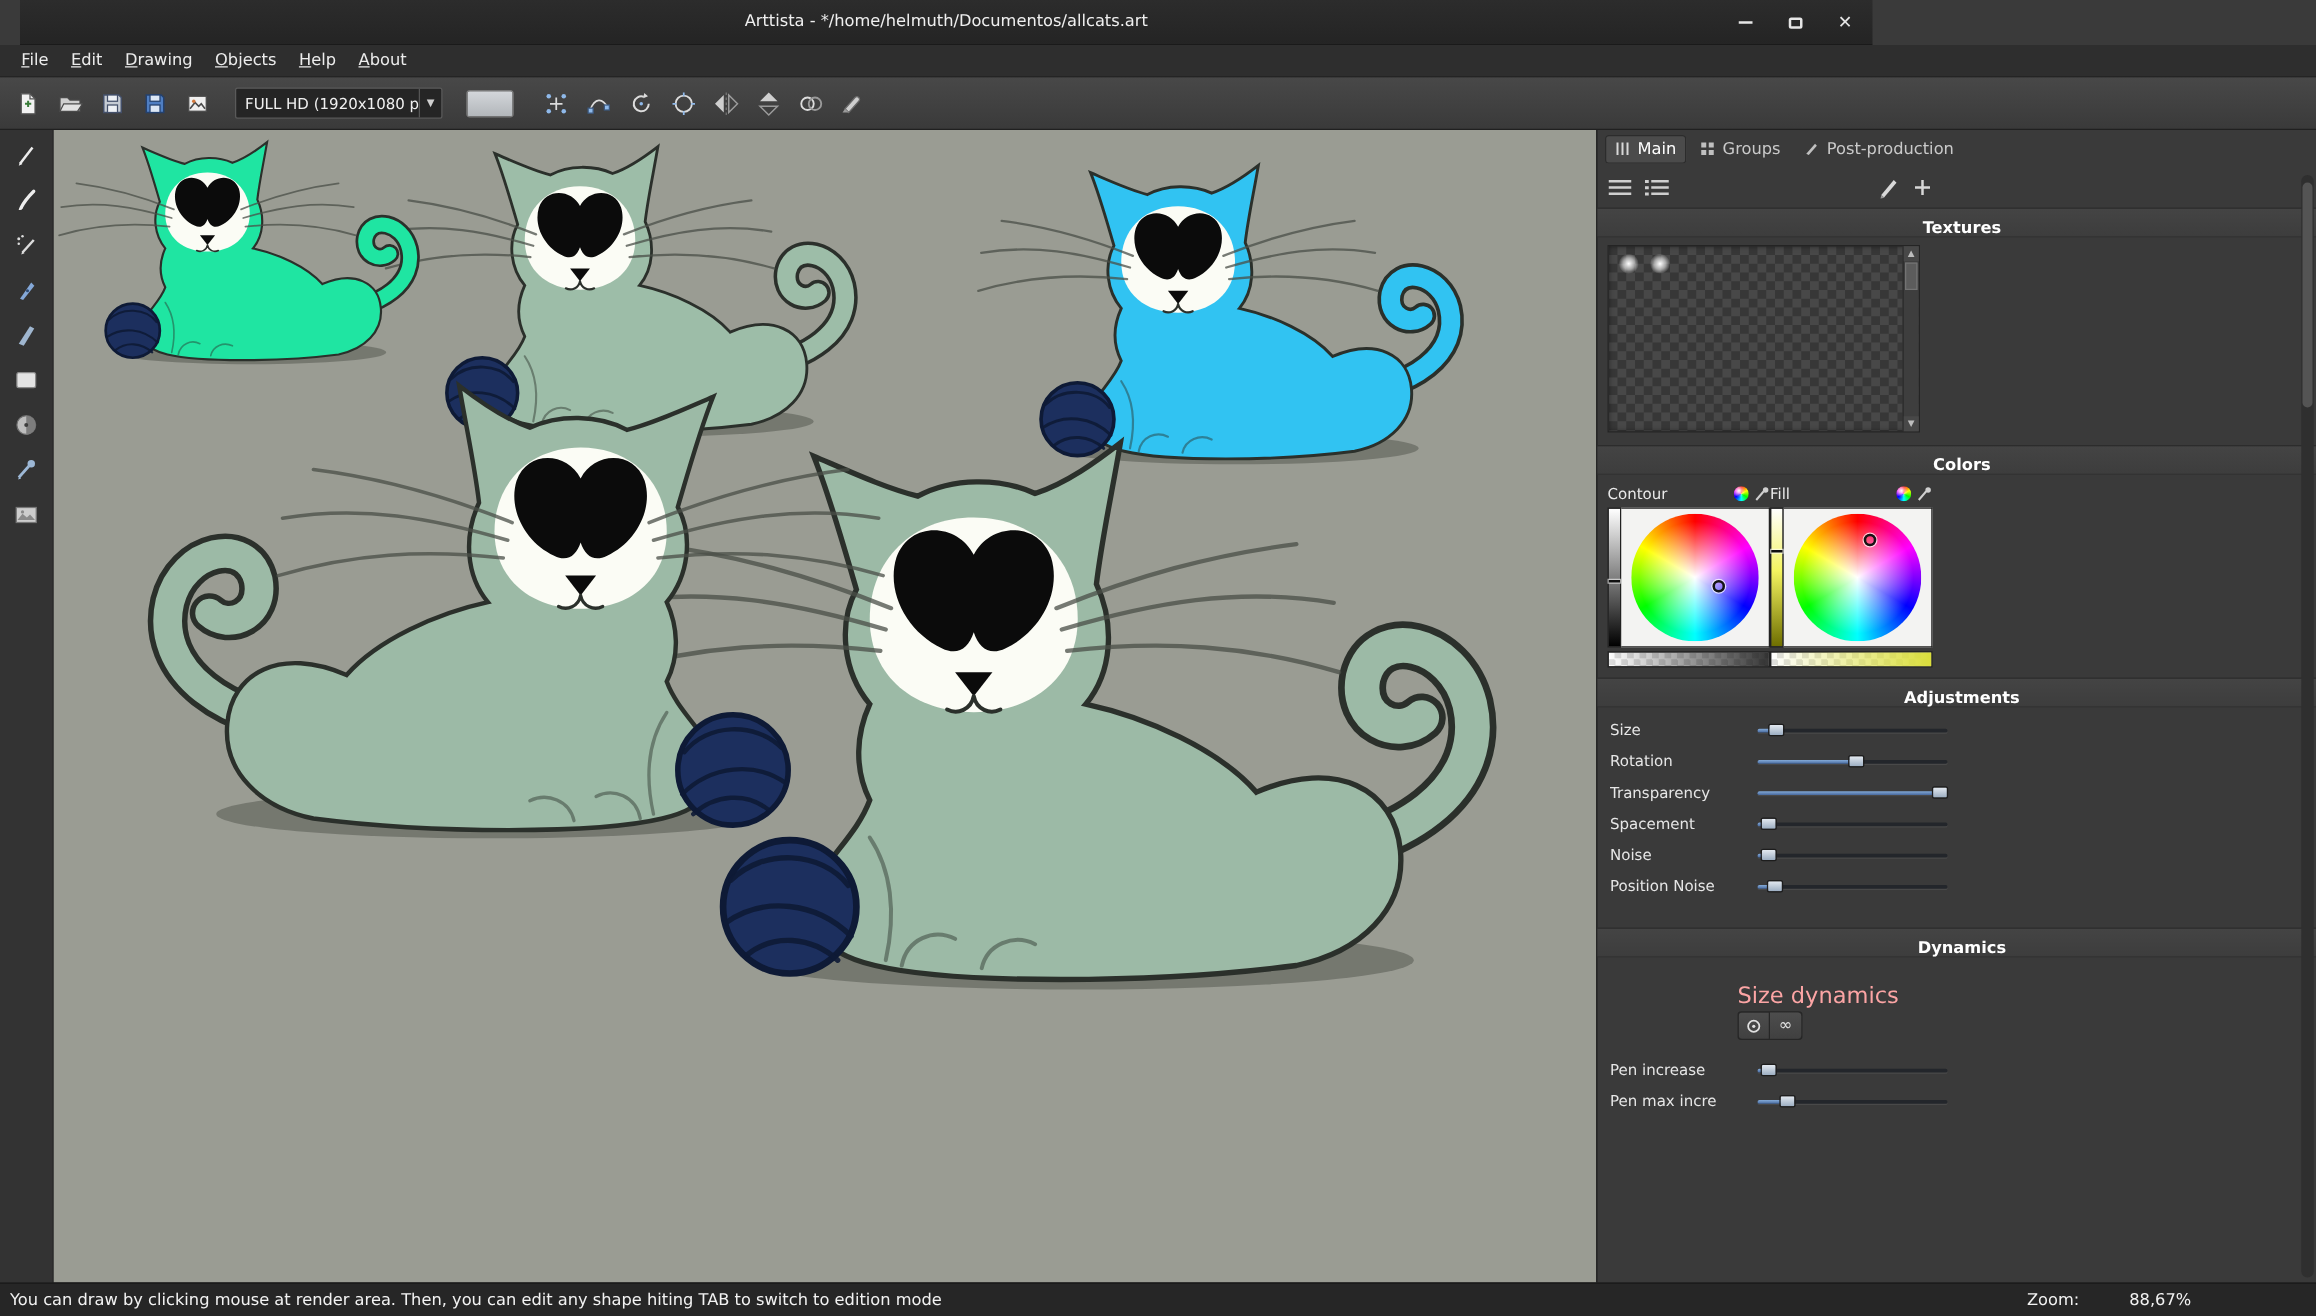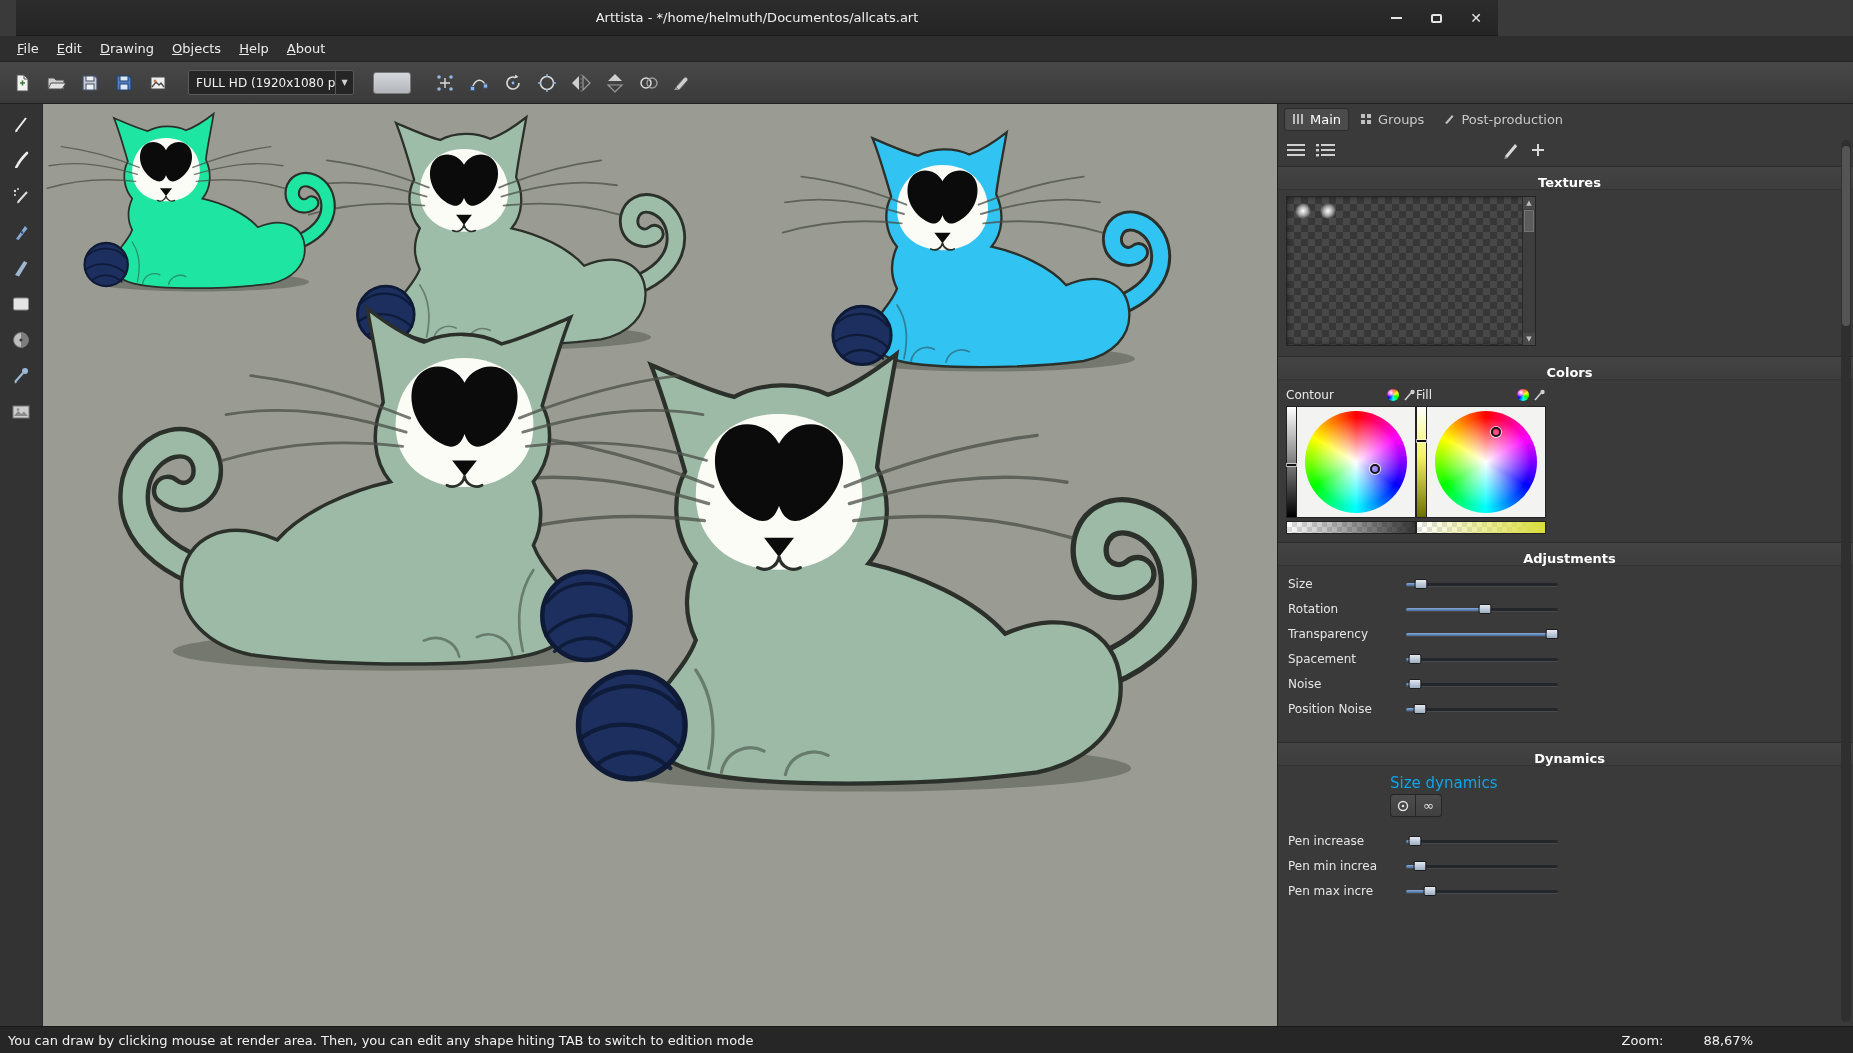--- a/index.html
+++ b/index.html
@@ -100,21 +100,21 @@
 
   .slider-row { display:flex; align-items:flex-end; height:25px; padding-left:10px;gap:16px; }
   .slider-row .sl-label { width:102px; font-size:12px; color:#e6e6e6; white-space:nowrap; overflow:hidden; }
   .slider { position:relative; width:152px; height:14px; }
   .sl-track { position:absolute; left:0; right:0; top:6px; height:3px; background:#23262b; border-radius:2px;
               box-shadow:0 1px 0 rgba(255,255,255,.08); }
   .sl-fill { position:absolute; left:0; top:6px; height:3px; background:linear-gradient(#85abd8,#47699e); border-radius:2px; }
   .sl-handle { position:absolute; top:2px; width:13px; height:10px; border:1px solid #1d1d1d; border-radius:2px;
                background:linear-gradient(#e3e9f0,#9caec2); transform:translateX(-50%); }
 
-  .dyn-sub { margin:8px 0 2px 112px; font-size:15px; color:#0ea5e9; }
+  .dyn-sub { margin:20px 0 2px 112px; font-size:18px; color:#fca5a5; }
   .dyn-toggles { margin:2px 0 6px 112px; display:flex; width:52px; background:#2f2f2f; border:1px solid #262626; border-radius:3px; }
   .dtog { width:26px; height:21px; display:flex; align-items:center; justify-content:center;
           background:linear-gradient(#4d4d4d,#404040); color:#e0e0e0; }
   .dtog:first-child { border-right:1px solid #262626; border-radius:3px 0 0 3px; }
   .dtog:last-child { border-radius:0 3px 3px 0; font-size:13px; }
 
   .panel-vscroll { position:absolute; right:2px; top:36px; bottom:4px; width:10px; background:#2f2f2f; border-radius:5px; }
   .panel-vthumb { position:absolute; left:1px; right:1px; top:6px; height:180px; background:#545454; border-radius:4px; }
 
   
@@ -564,28 +564,20 @@
   </div>
   <div class="slider-row">
     <span class="sl-label">Pen increase</span>
     <span class="slider">
         <span class="sl-track"></span>
         <span class="sl-fill" style="width: 6%;"></span>
         <span class="sl-handle" style="left: 6%;"></span>
       </span>
   </div>
   <div class="slider-row">
-    <span class="sl-label">Pen min increa</span>
-    <span class="slider">
-        <span class="sl-track"></span>
-        <span class="sl-fill" style="width: 9%;"></span>
-        <span class="sl-handle" style="left: 9%;"></span>
-      </span>
-  </div>
-  <div class="slider-row">
     <span class="sl-label">Pen max incre</span>
     <span class="slider">
         <span class="sl-track"></span>
         <span class="sl-fill" style="width: 16%;"></span>
         <span class="sl-handle" style="left: 16%;"></span>
       </span>
   </div>
 
   <div class="panel-vscroll">
     <div class="panel-vthumb"></div>

